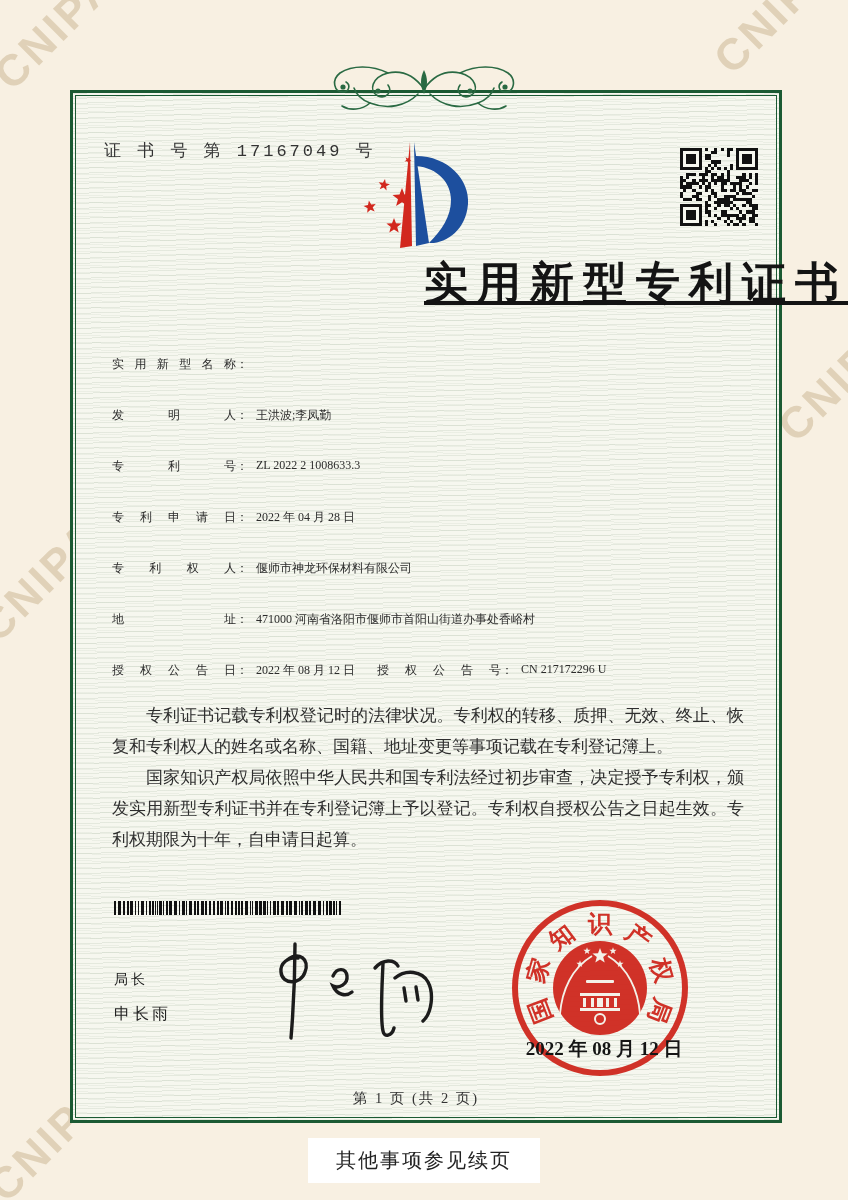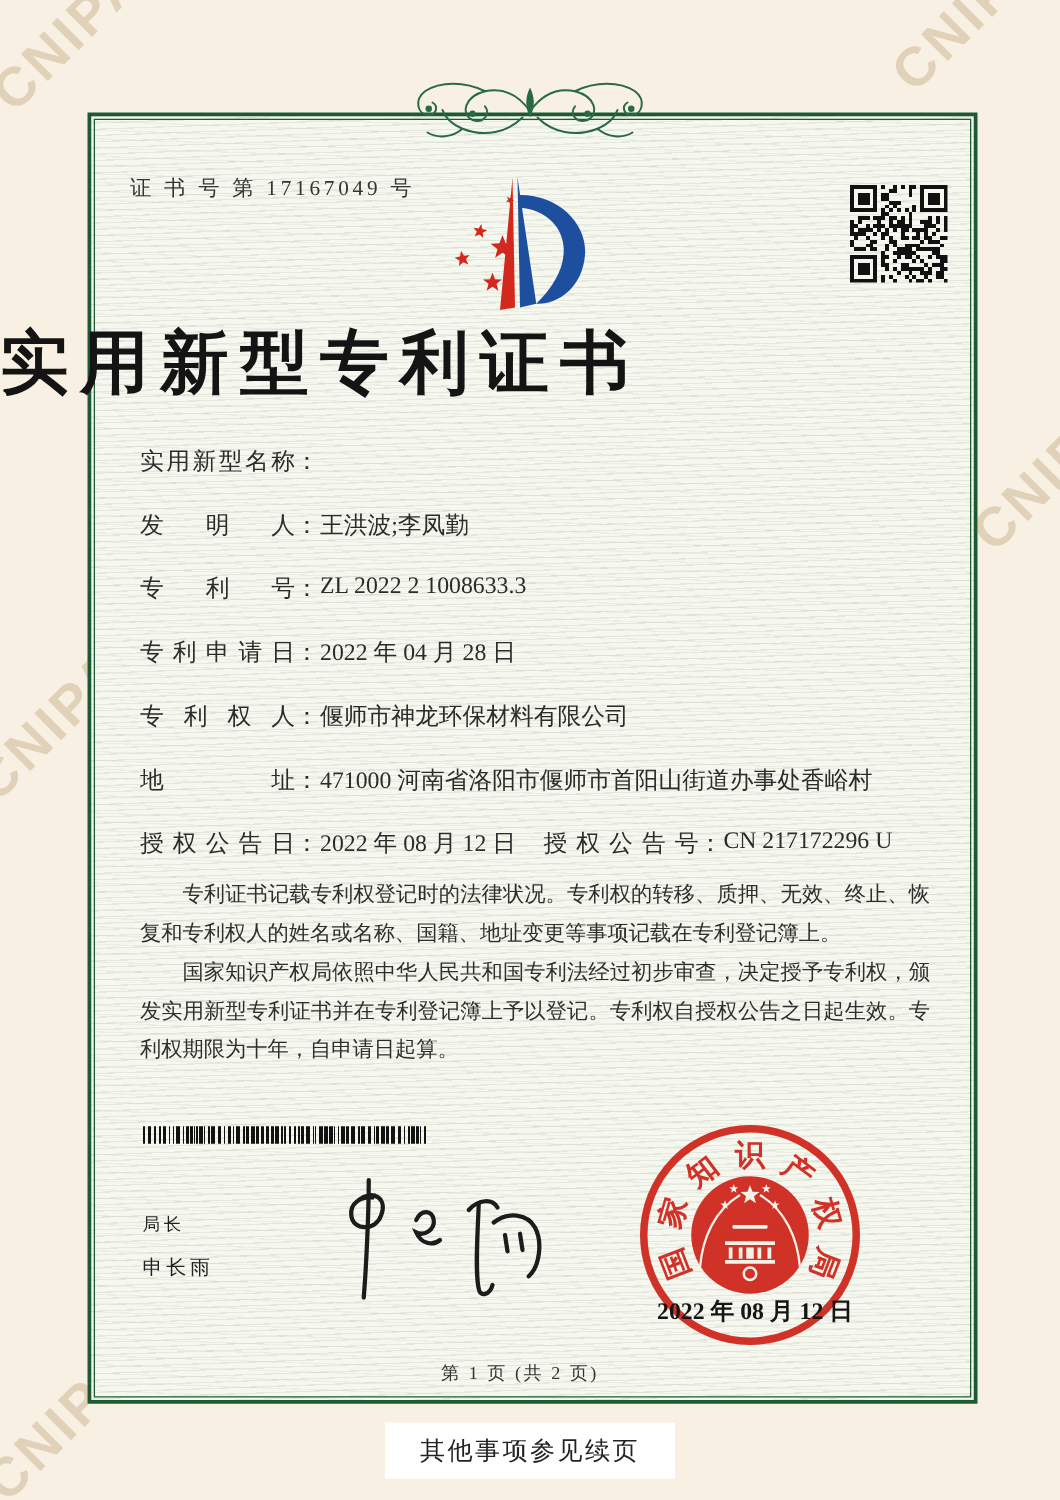--- a/index.html
+++ b/index.html
@@ -20,31 +20,31 @@
   
   .frame{position:absolute;left:70px;top:90px;width:706px;height:1027px;
          border:3px solid #1b5a33;background-color:#f6f7ef;
          background-image:
            repeating-linear-gradient(178deg, rgba(139,162,134,.17) 0px, rgba(139,162,134,.17) 1px, transparent 1px, transparent 5px),
            repeating-linear-gradient(2deg, rgba(139,162,134,.10) 0px, rgba(139,162,134,.10) 1px, transparent 1px, transparent 7px);}
   .frame-inner{position:absolute;inset:2px;border:1px solid #1b5a33;}
 
   .ornament{left:300px;top:58px;width:248px;height:62px;}
 
-  .cert-number{left:104px;top:139px;font-size:17px;letter-spacing:3px;color:#333;}
+  .cert-number{left:104px;top:139px;font-size:17px;letter-spacing:3px;color:#333;font-family:Liberation Mono, monospace;}
 
   .logo{left:350px;top:140px;width:132px;height:112px;}
   .qr{left:680px;top:148px;width:78px;height:78px;}
 
-  .title{left:0;top:254px;width:848px;text-align:left;font-size:55px;font-weight:700;
-         letter-spacing:9px;color:#141414;}
+  .title{left:0;top:254px;width:848px;text-align:right;font-size:44px;font-weight:700;
+         letter-spacing:9px;color:#141414;text-decoration:underline;}
 
   
   .fields{left:112px;top:356px;width:640px;}
-  .row{display:flex;height:26px;margin-bottom:25px;font-size:19px;color:#2b2b2b;white-space:nowrap;}
+  .row{display:flex;height:26px;margin-bottom:25px;font-size:12px;color:#2b2b2b;white-space:nowrap;}
   .lbl{display:inline-block;width:124px;text-align:justify;text-align-last:justify;}
   .colon{display:inline-block;width:20px;}
   .pair2{display:flex;margin-left:22px;}
 
   .paras{left:112px;top:700px;width:632px;font-size:17px;line-height:31px;text-align:justify;color:#2e2e2e;}
   .paras p{margin:0;text-indent:2em;}
 
   .barcode{left:114px;top:901px;width:230px;height:14px;}
 
   .signer-title{left:114px;top:971px;font-size:14px;letter-spacing:3px;color:#222;}

